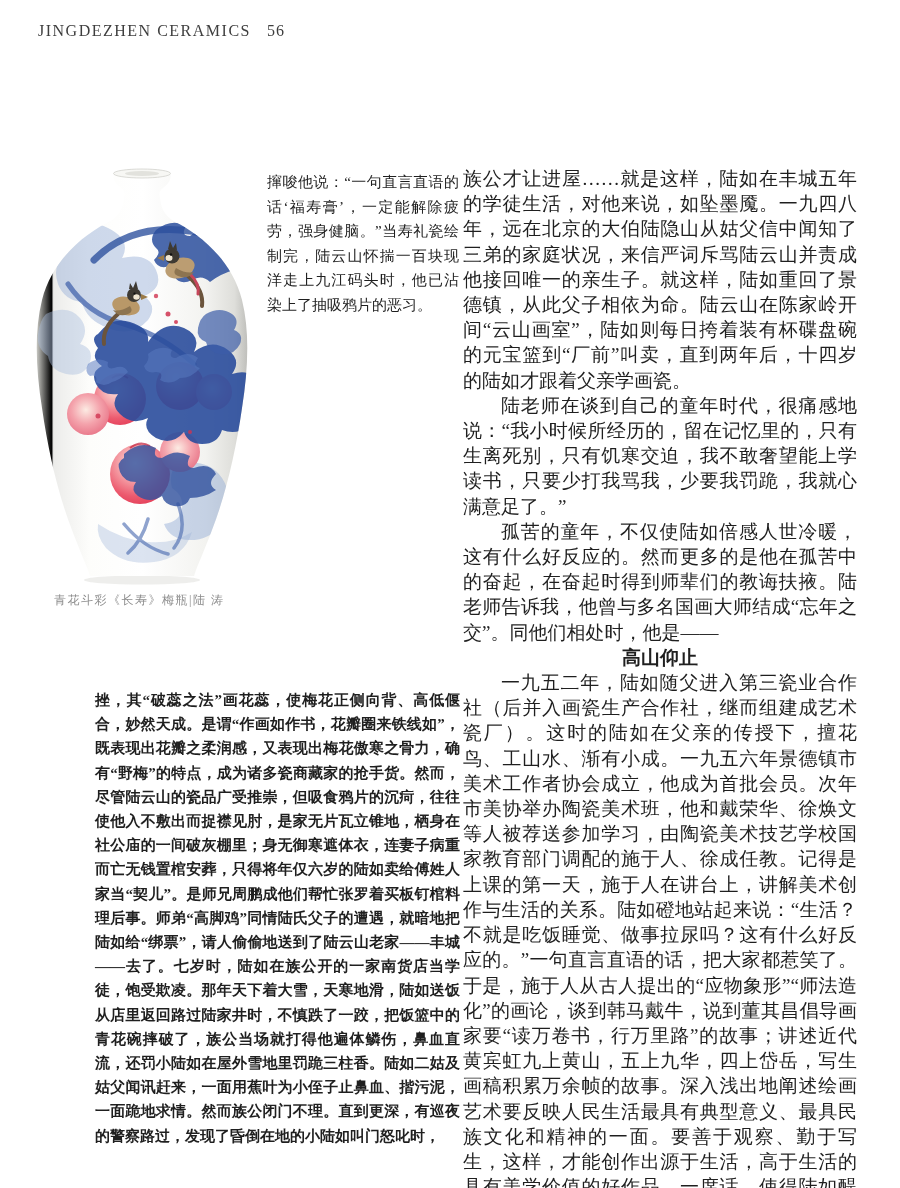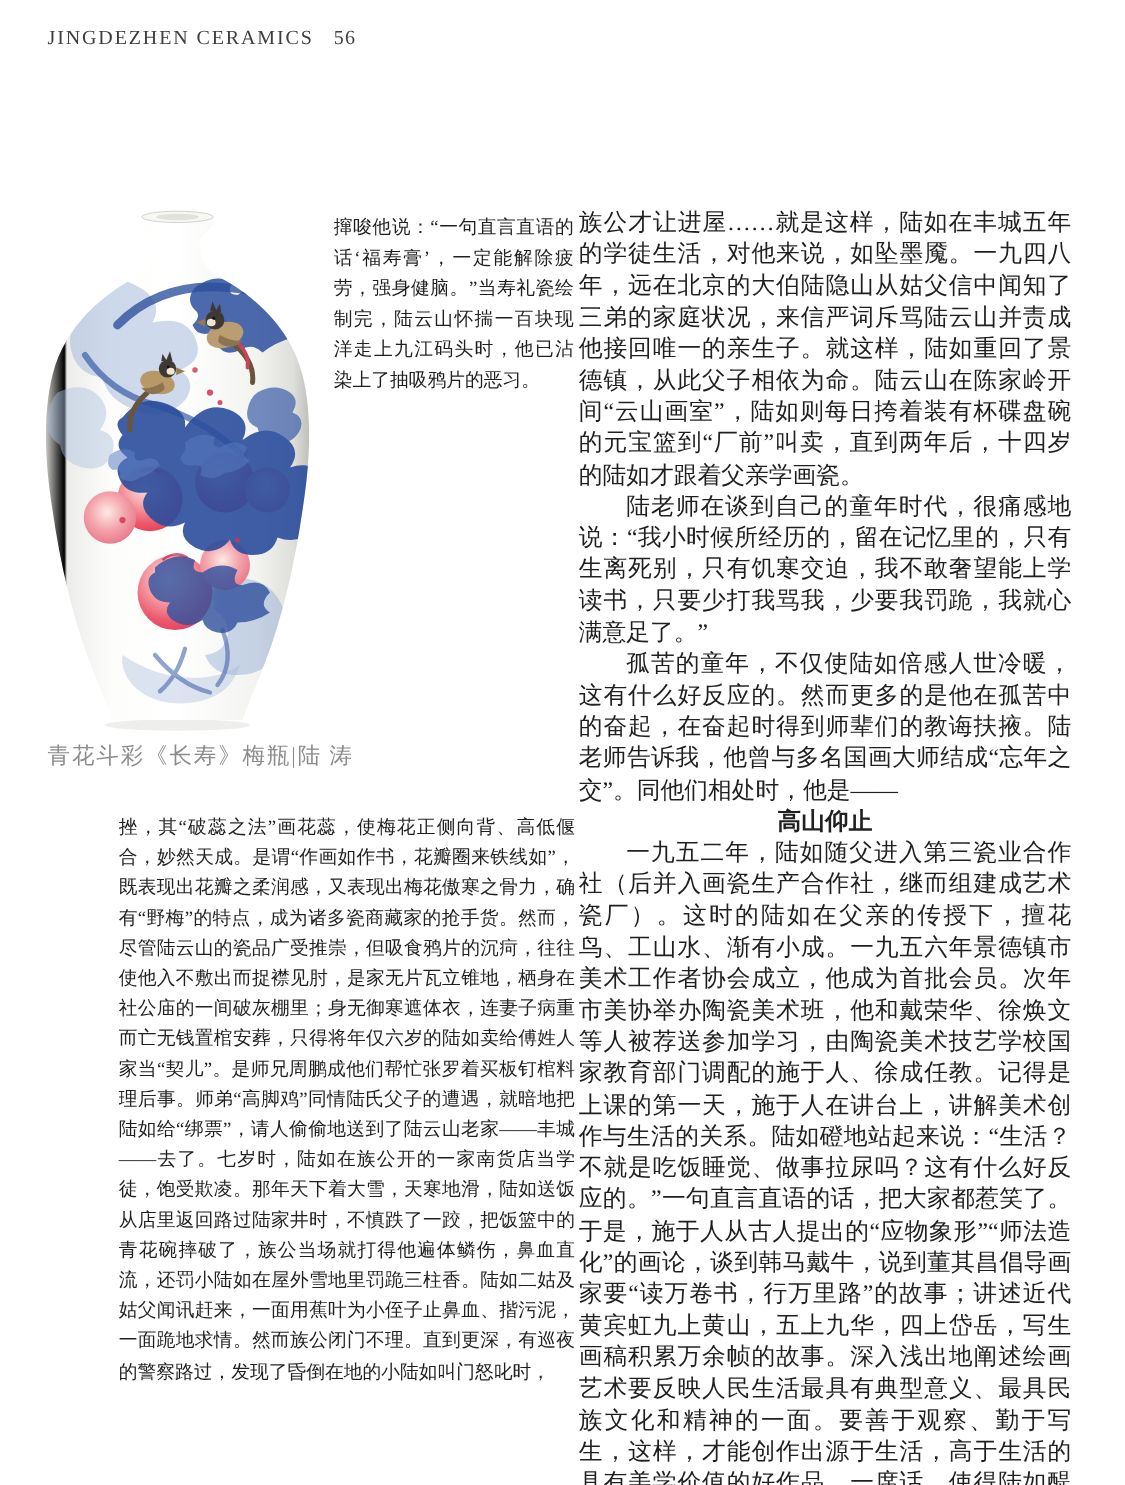--- a/index.html
+++ b/index.html
@@ -6,27 +6,27 @@
   .page{
     position:relative;width:900px;height:1188px;background:#ffffff;
     font-family:"Liberation Serif","DejaVu Serif",serif;color:#1f1f1f;overflow:hidden;
   }
   .header{
     position:absolute;left:38px;top:22px;font-size:16px;letter-spacing:1.5px;color:#3e3e3e;
   }
   .header .pagenum{margin-left:16px;letter-spacing:1px;}
   .figure{position:absolute;left:28px;top:164px;width:228px;height:424px;}
   .caption{
-    position:absolute;left:38px;top:592px;font-size:18px;color:#8c8c8c;letter-spacing:1.5px;text-align:center;
+    position:absolute;left:54px;top:592px;font-size:12px;color:#8c8c8c;letter-spacing:1.5px;text-align:center;
   }
   .col{word-break:break-all;text-align:justify;}
   .col p{margin:0;}
   .col .indent{text-indent:2em;}
   .col-narrow{position:absolute;left:267px;top:170px;width:192px;font-size:15px;line-height:24.6px;}
-  .col-left-lower{position:absolute;left:95px;top:650px;width:365px;font-size:15px;line-height:24.2px;}
+  .col-left-lower{position:absolute;left:95px;top:688px;width:365px;font-size:15px;line-height:24.2px;font-weight:bold;}
   .col-right{position:absolute;left:463px;top:166px;width:394px;font-size:19px;line-height:25.2px;}
   .section-heading{text-align:center;font-weight:bold;font-family:"Liberation Sans","DejaVu Sans",sans-serif;}
   .watermark{
     position:absolute;left:648px;top:1128px;display:flex;align-items:center;gap:8px;
     font-family:"Liberation Sans","DejaVu Sans",sans-serif;font-weight:bold;
   }
   .watermark .wm-text{
     font-size:25px;letter-spacing:3px;color:#eceae7;
     text-shadow:1.5px 1.5px 1px #b9b7b4, -0.5px -0.5px 0 #f7f6f4;
   }

